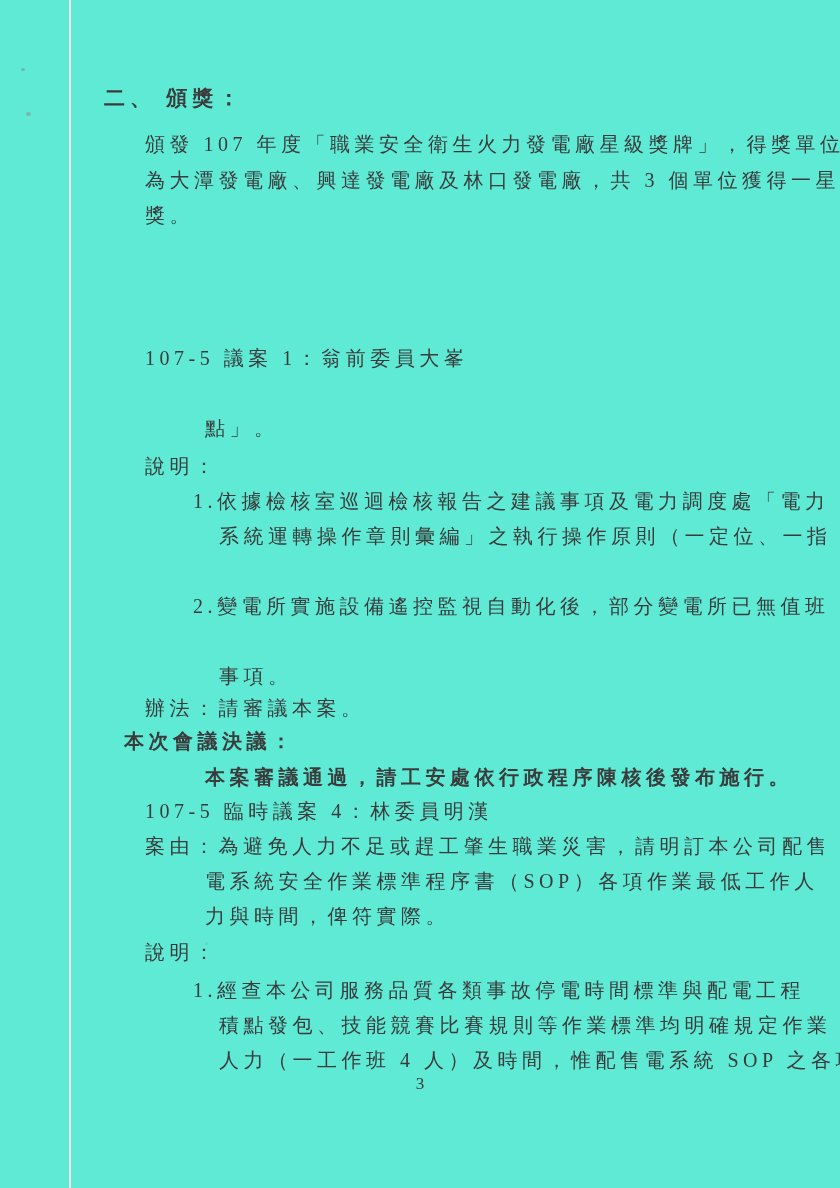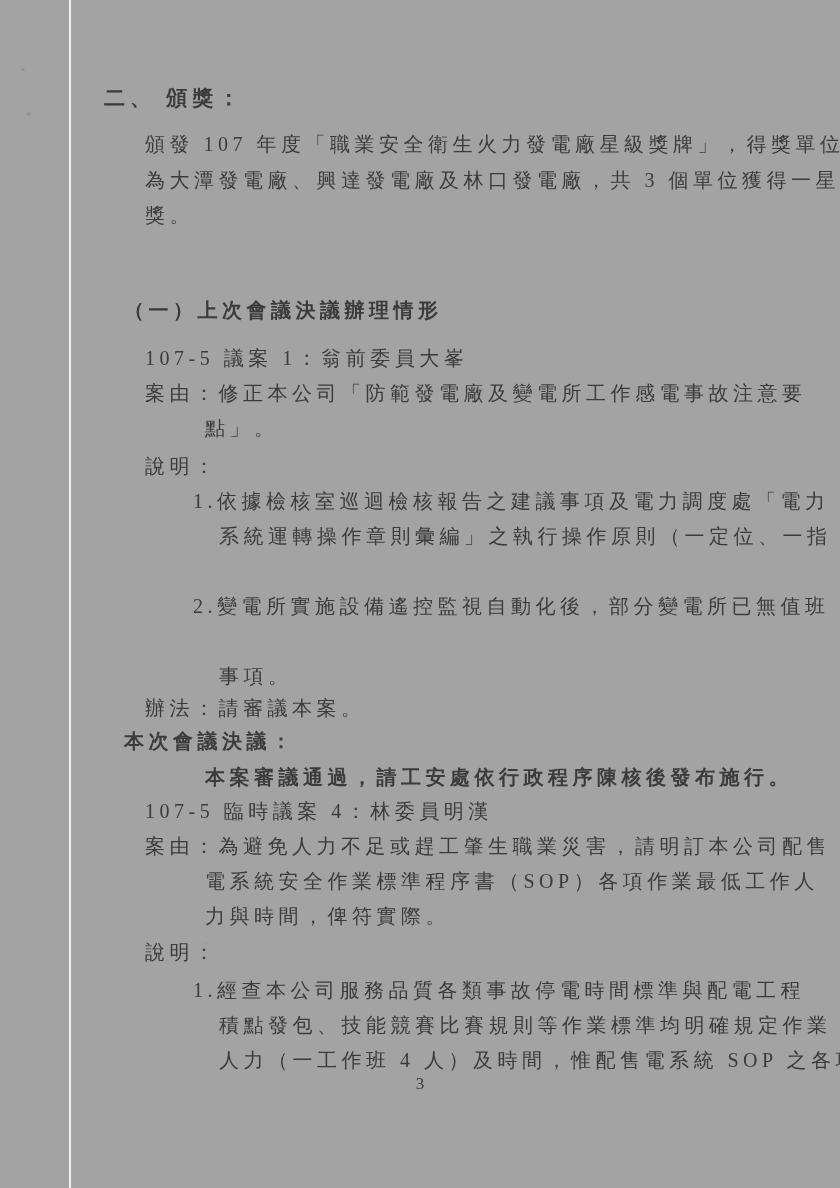--- a/index.html
+++ b/index.html
@@ -4,21 +4,21 @@
 <style>
   html, body {
     margin: 0;
     padding: 0;
     background: #ffffff;
   }
   .page {
     position: relative;
     width: 840px;
     height: 1188px;
-    background: #a3a3a3;
+    background: #5eead4;
     overflow: hidden;
     font-family: "Liberation Serif", "DejaVu Serif", serif;
     color: #3b3b3c;
   }
   .scan-line {
     position: absolute;
     left: 69px;
     top: 0;
     width: 2px;
     height: 1188px;
@@ -69,24 +69,22 @@
   <div class="scan-line"></div>
   <div class="speck s1"></div>
   <div class="speck s2"></div>
   <div class="speck s3"></div>
 
   <div class="line heading bold indent-h" style="top:84px">二、 頒獎：</div>
   <div class="line indent-body" style="top:130px">頒發 107 年度「職業安全衛生火力發電廠星級獎牌」，得獎單位</div>
   <div class="line indent-body" style="top:166px">為大潭發電廠、興達發電廠及林口發電廠，共 3 個單位獲得一星</div>
   <div class="line indent-body" style="top:201px">獎。</div>
 
-  <div class="line bold indent-sub" style="top:296px">（一）上次會議決議辦理情形</div>
 
   <div class="line indent-body" style="top:344px">107-5 議案 1：翁前委員大峯</div>
-  <div class="line indent-body" style="top:379px">案由：修正本公司「防範發電廠及變電所工作感電事故注意要</div>
   <div class="line indent-c1" style="top:414px">點」。</div>
   <div class="line indent-body" style="top:452px">說明：</div>
   <div class="line indent-num" style="top:487px">1.依據檢核室巡迴檢核報告之建議事項及電力調度處「電力</div>
   <div class="line indent-c2" style="top:522px">系統運轉操作章則彙編」之執行操作原則（一定位、一指</div>
   <div class="line indent-num" style="top:592px">2.變電所實施設備遙控監視自動化後，部分變電所已無值班</div>
   <div class="line indent-c2" style="top:662px">事項。</div>
   <div class="line indent-body" style="top:694px">辦法：請審議本案。</div>
   <div class="line bold indent-sub" style="top:727px">本次會議決議：</div>
   <div class="line bold indent-c1" style="top:763px">本案審議通過，請工安處依行政程序陳核後發布施行。</div>
 

